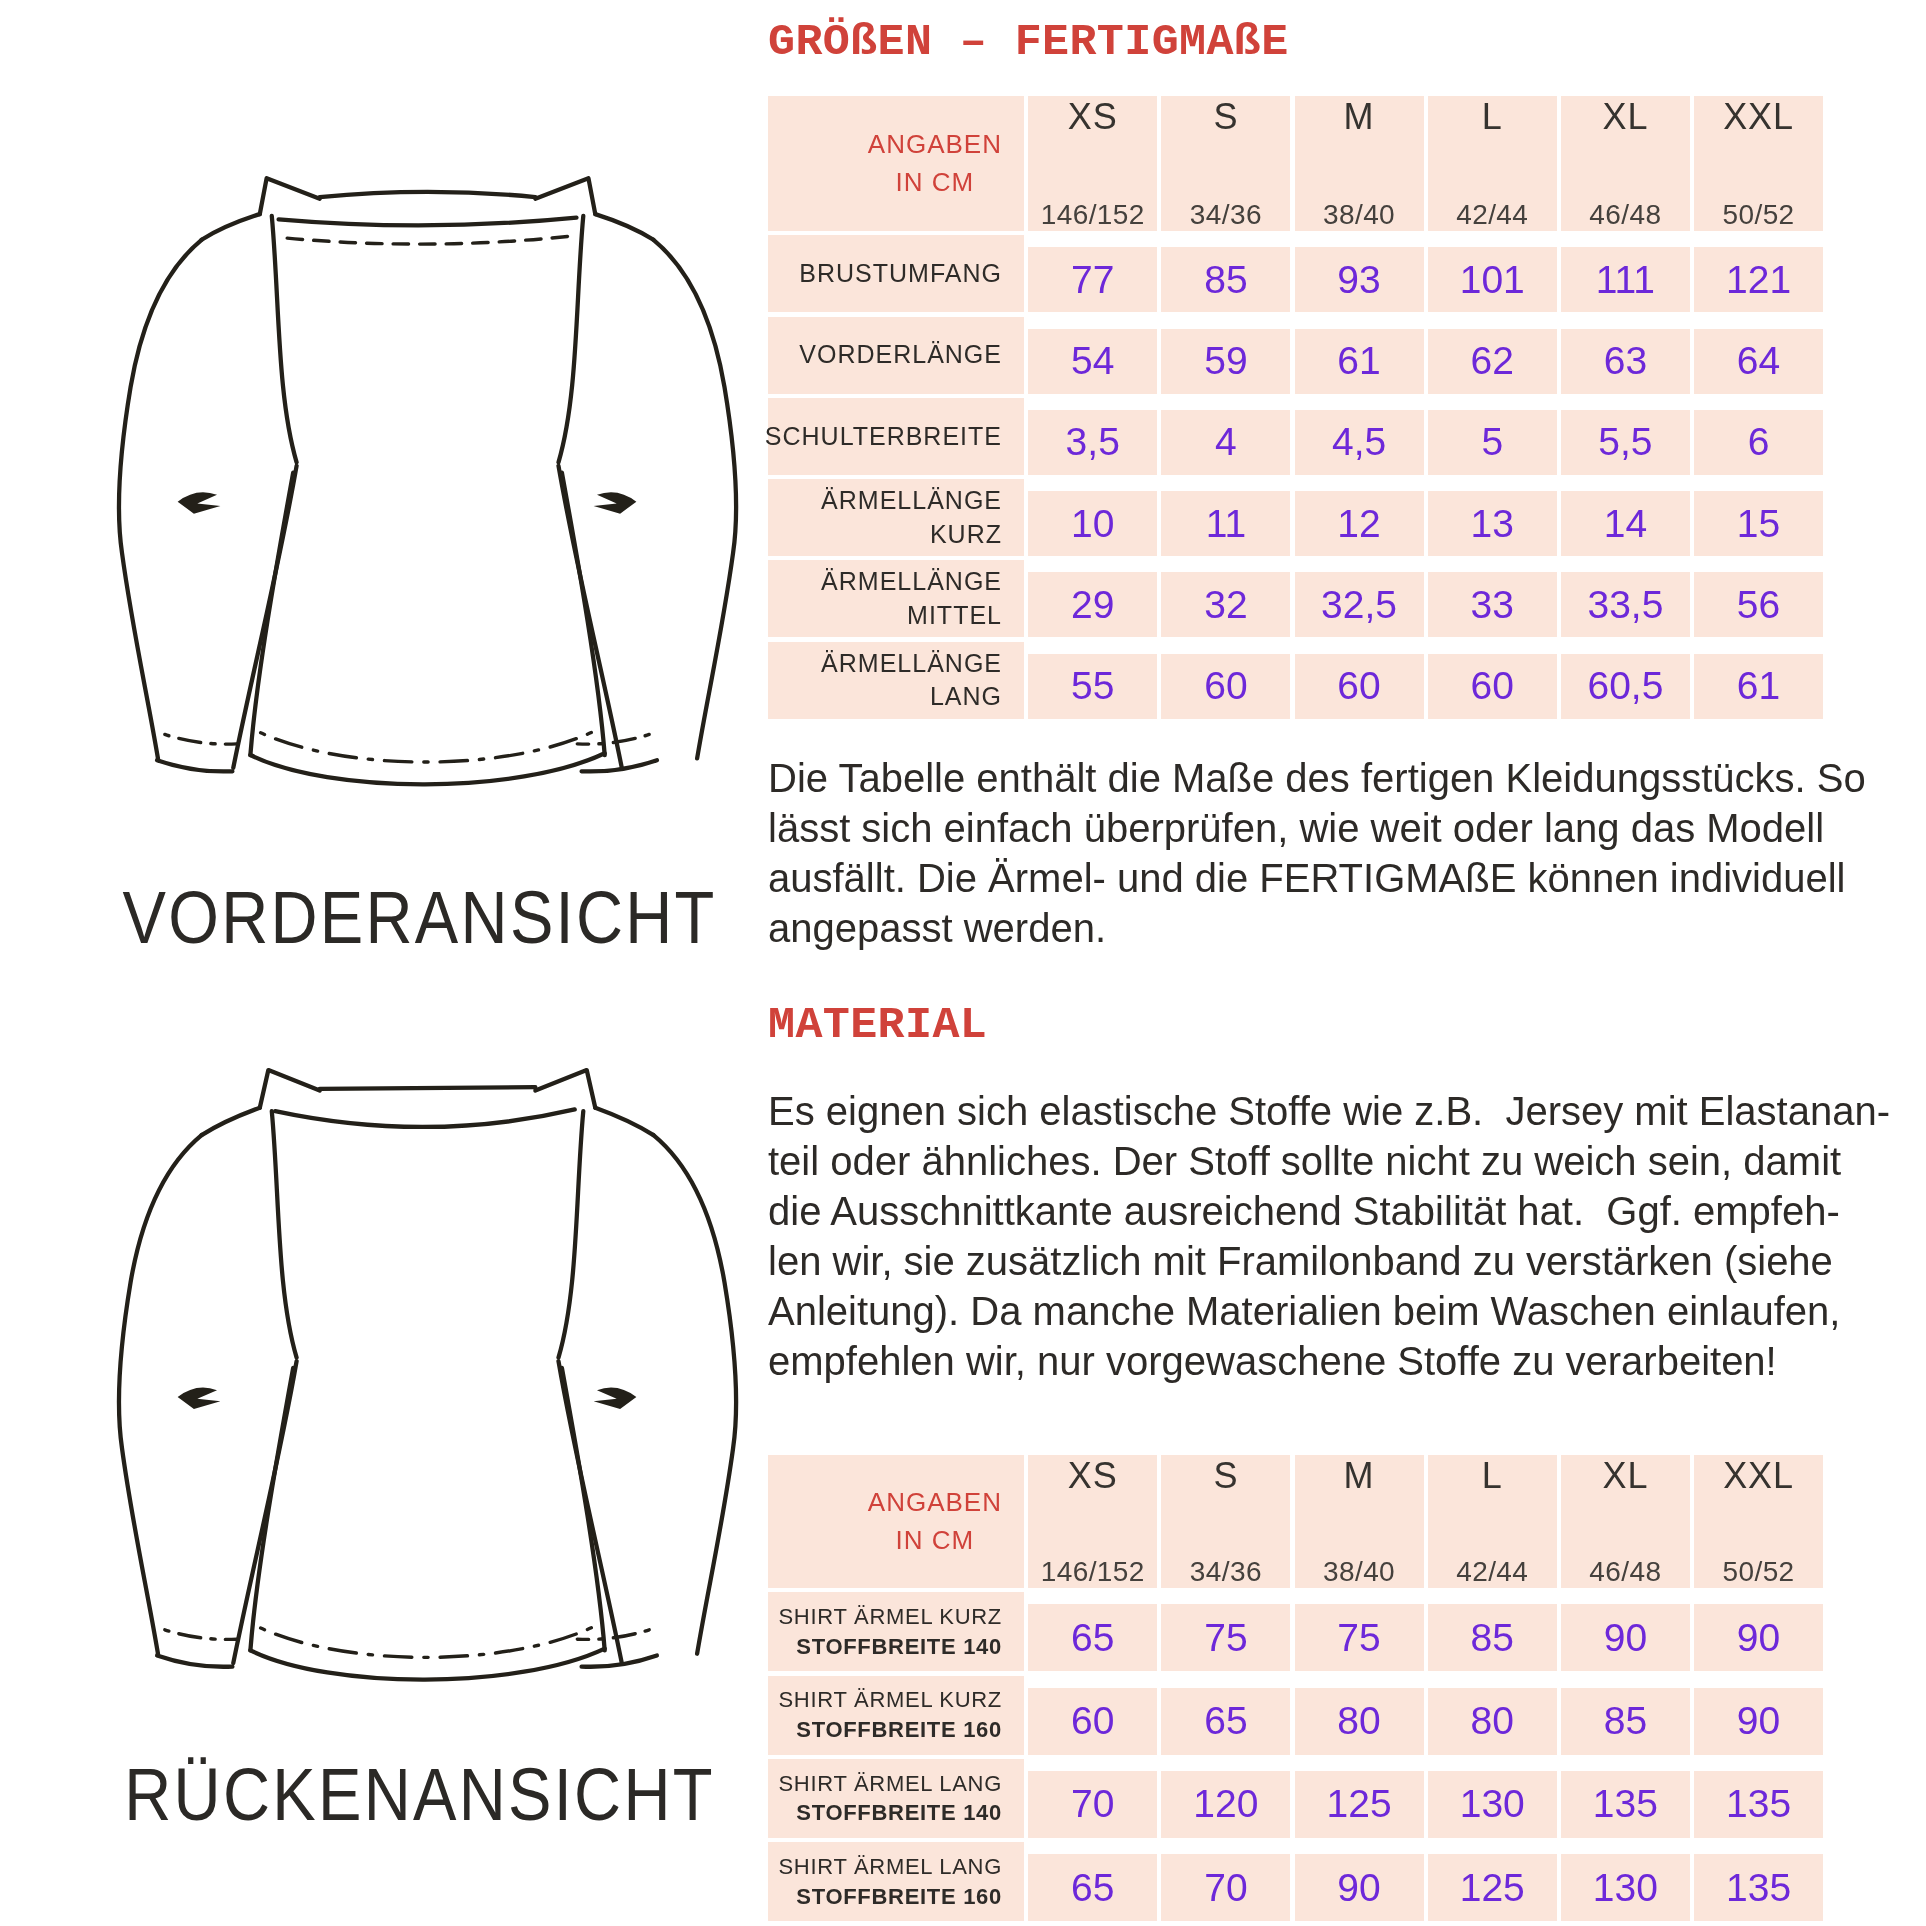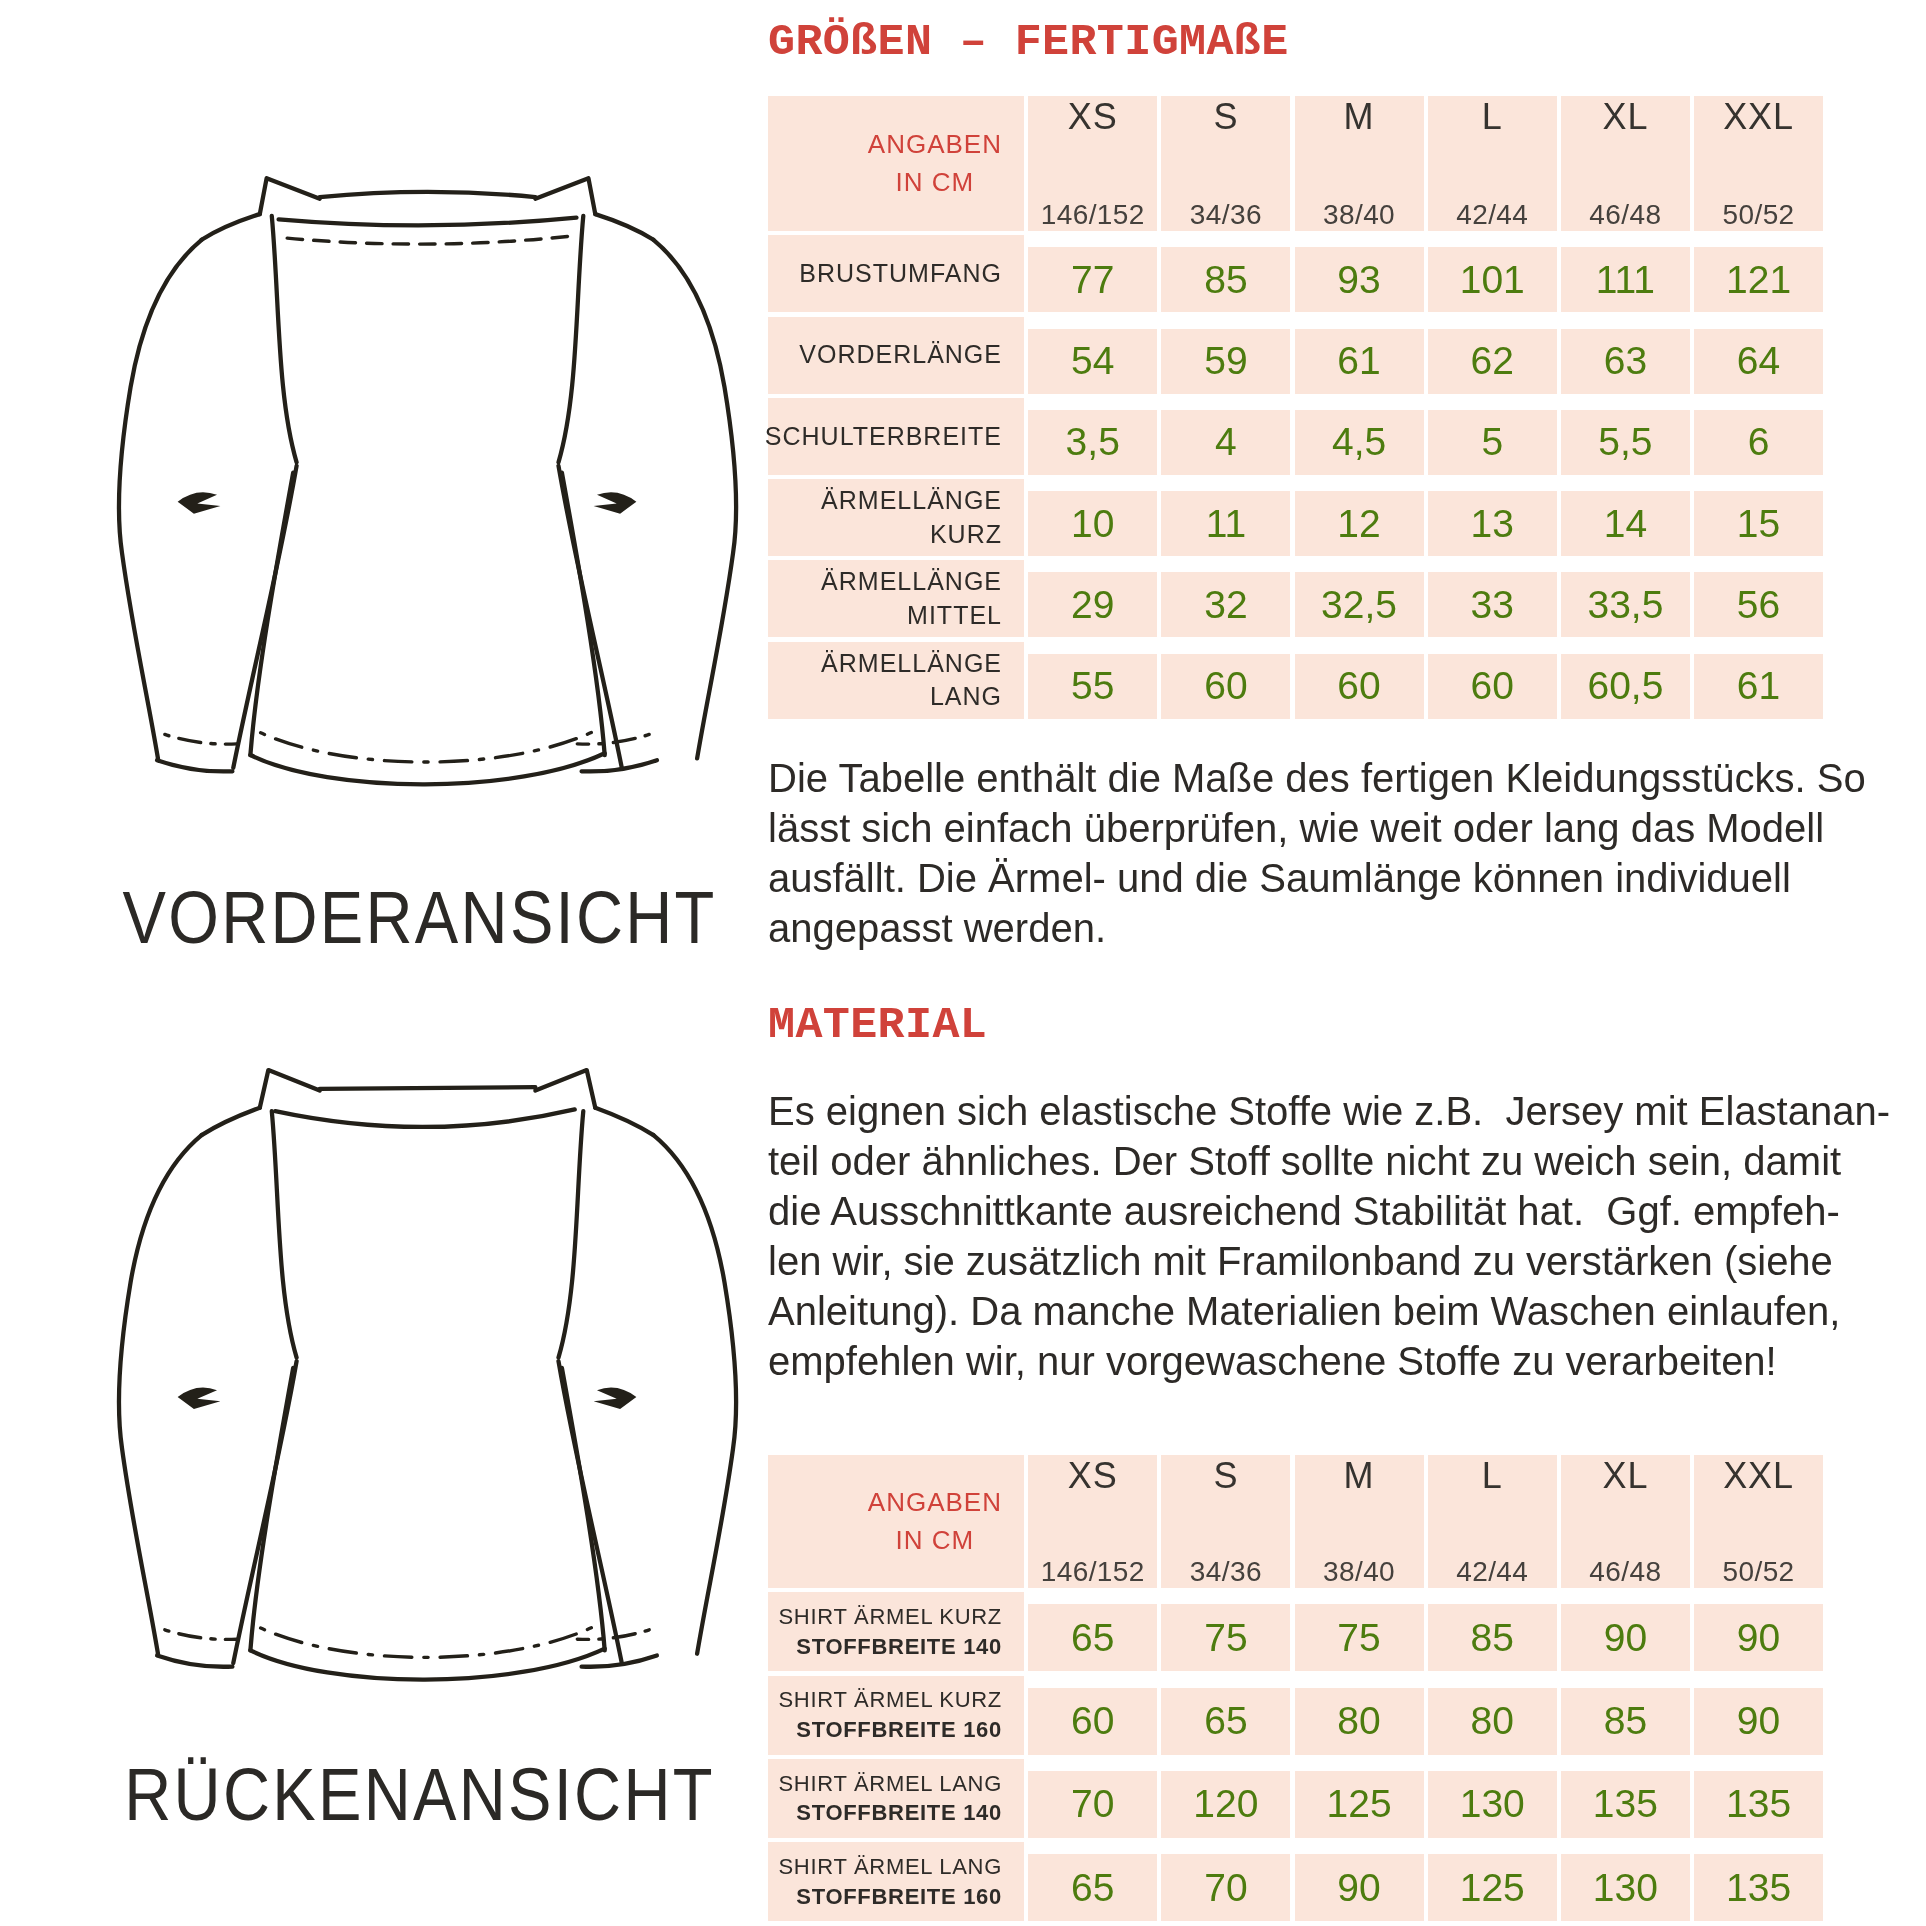--- a/index.html
+++ b/index.html
@@ -52,21 +52,21 @@
     flex-direction:column;align-items:flex-end;justify-content:center;
     padding-right:22px;box-sizing:border-box;text-align:right;
   }
   .corner-inner{display:flex;flex-direction:column;align-items:center;}
   .corner-line{
     color:var(--accent);font-size:26px;letter-spacing:1px;line-height:1.45;
   }
   .cell.colhead{flex-direction:column;gap:7.7px;justify-content:space-between;}
   .colhead .size{font-size:36px;color:#36332f;letter-spacing:0.9px;}
   .colhead .range{font-size:28px;color:#45413d;letter-spacing:0.4px;}
-  .cell.val{font-size:39px;color:#4d7c0f;margin-top:12px;}
+  .cell.val{font-size:39px;color:#6d28d9;margin-top:12px;}
   .rowlabel .lab-line{
     font-size:25px;letter-spacing:1px;line-height:1.35;color:#2e2b28;
   }
   #fabric-table .lab-line{font-size:22px;letter-spacing:0.7px;line-height:1.35;}
   #fabric-table .lab-strong{font-weight:700;}
 
   .paragraph{position:absolute;left:0;width:1066px;}
   #sizes-paragraph{top:753px;}
   #material-paragraph{top:1086px;}
   .para-line{
@@ -252,21 +252,21 @@
       <div class="cell val">60</div>
       <div class="cell val">60</div>
       <div class="cell val">60</div>
       <div class="cell val">60,5</div>
       <div class="cell val">61</div>
     </div>
 
   <div id="sizes-paragraph" class="paragraph">
       <div class="para-line">Die Tabelle enthält die Maße des fertigen Kleidungsstücks. So</div>
       <div class="para-line">lässt sich einfach überprüfen, wie weit oder lang das Modell</div>
-      <div class="para-line">ausfällt. Die Ärmel- und die Saumlänge können individuell</div>
+      <div class="para-line">ausfällt. Die Ärmel- und die FERTIGMAßE können individuell</div>
       <div class="para-line">angepasst werden.</div>
     </div>
 
   <div id="material-heading" class="section-title">MATERIAL</div>
 
   <div id="material-paragraph" class="paragraph">
       <div class="para-line">Es eignen sich elastische Stoffe wie z.B.  Jersey mit Elastanan-</div>
       <div class="para-line">teil oder ähnliches. Der Stoff sollte nicht zu weich sein, damit</div>
       <div class="para-line">die Ausschnittkante ausreichend Stabilität hat.  Ggf. empfeh-</div>
       <div class="para-line">len wir, sie zusätzlich mit Framilonband zu verstärken (siehe</div>

